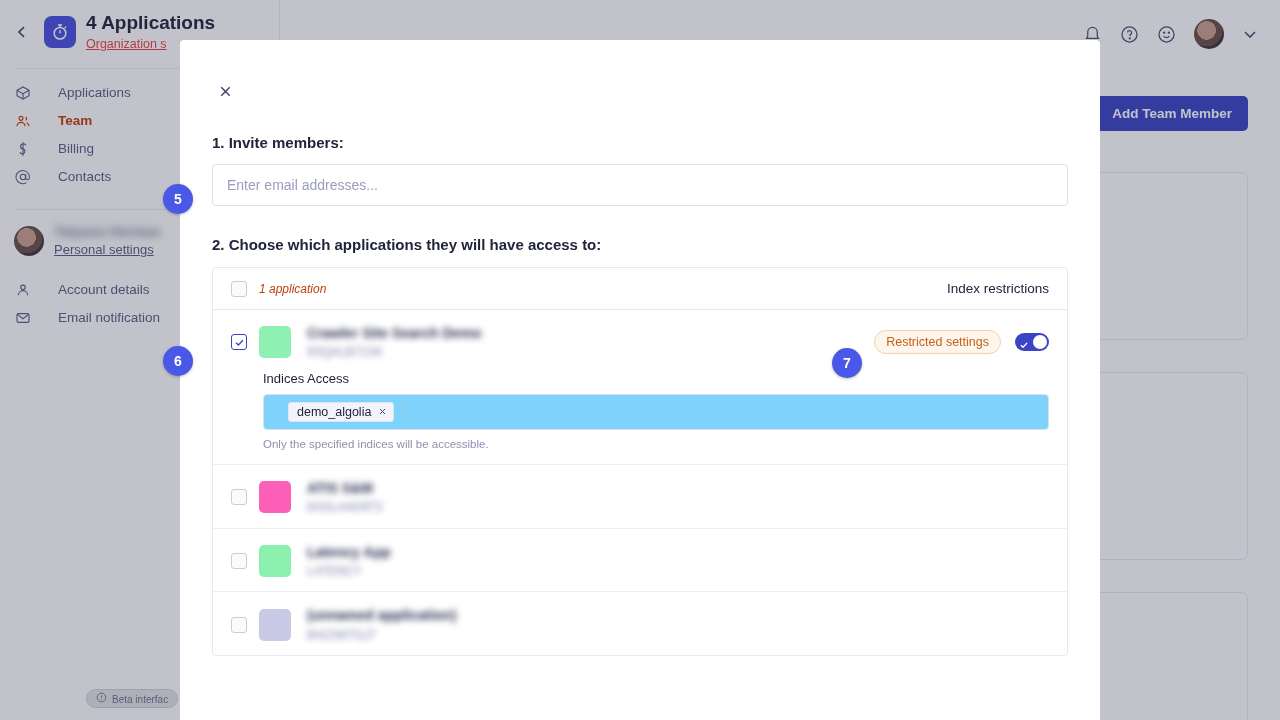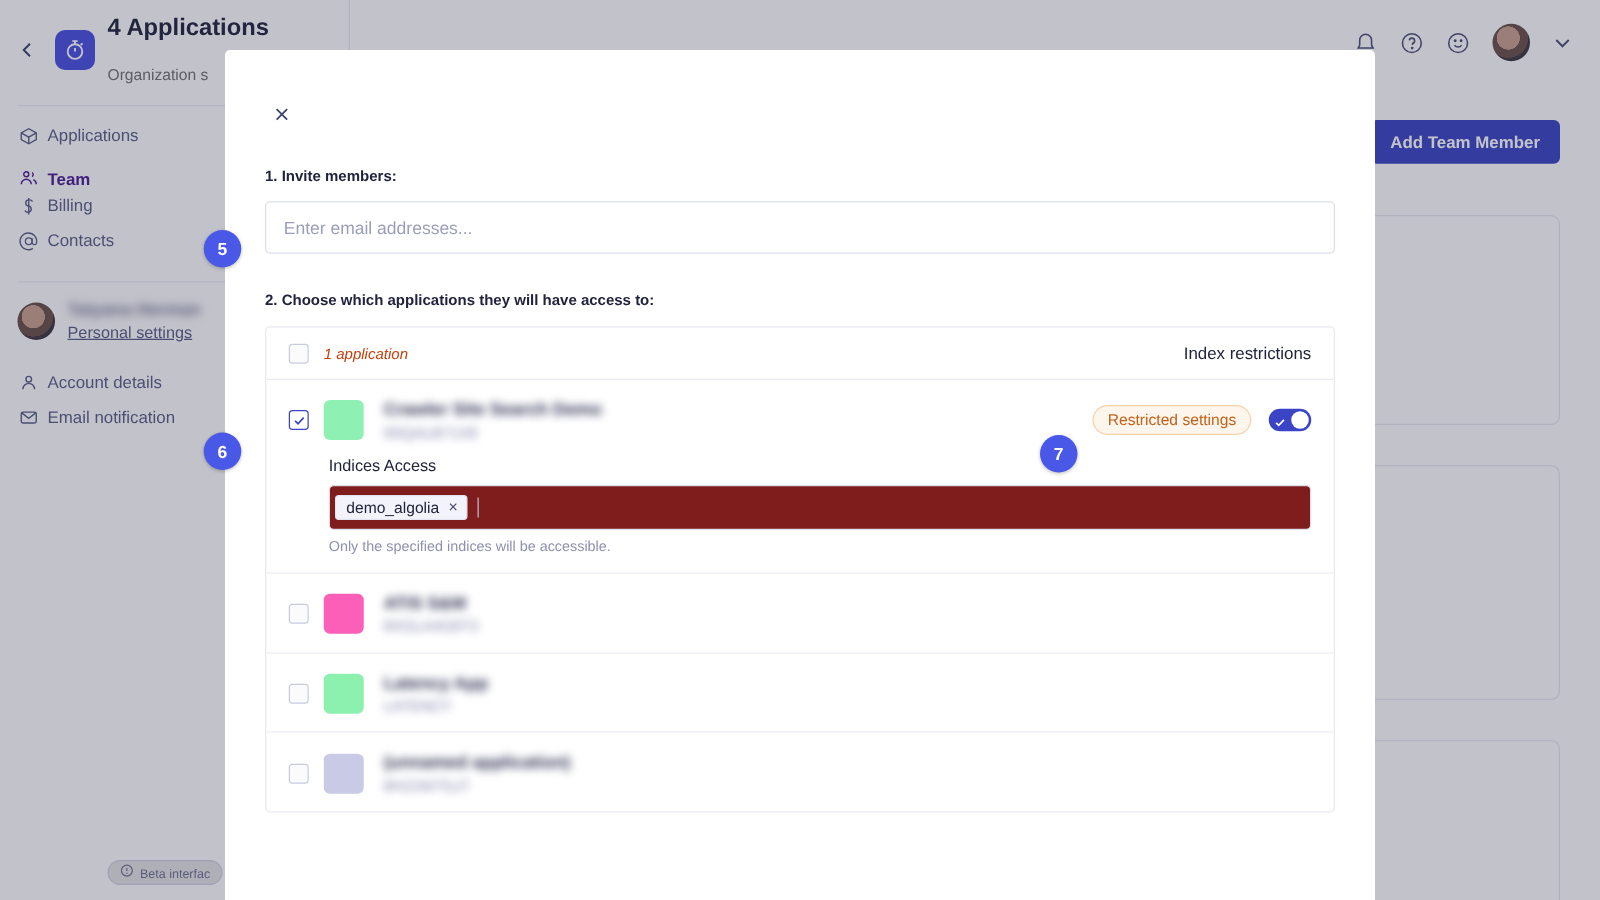--- a/index.html
+++ b/index.html
@@ -45,35 +45,36 @@
     border-radius: 8px;
     background: #4a50e2;
     display: flex; align-items: center; justify-content: center;
   }
   .org-text { line-height: 1.2; min-width: 0; }
   .org-title {
     font-size: 19px; font-weight: 700; color: #21243d;
     white-space: nowrap;
   }
   .org-sub {
-    font-size: 12.5px; color: #737373; margin-top: 18px;
+    font-size: 12.5px; color: #ef4444; margin-top: 2px;
     white-space: nowrap;
+    text-decoration: underline;
   }
   .side-sep {
     height: 1px; background: #ebecf4; margin: 2px 14px 10px 14px;
   }
   .nav { padding: 0 14px; }
   .nav-item {
-    display: flex; align-items: center; gap: 6px;
+    display: flex; align-items: center; gap: 26px;
     height: 28px; cursor: pointer;
     color: #5a5f87; font-size: 13.5px;
   }
   .nav-item .ico { width: 18px; height: 18px; flex: 0 0 18px;
     display:flex; align-items:center; justify-content:center; }
-  .nav-item.active { color: #4c1d95; font-weight: 700; align-items: flex-end; }
+  .nav-item.active { color: #c2410c; font-weight: 700; }
 
   .profile {
     display: flex; align-items: center; gap: 10px;
     padding: 0 14px; margin-top: 14px;
   }
   .avatar-sm {
     width: 30px; height: 30px; border-radius: 50%;
     background: radial-gradient(circle at 42% 38%, #c9a08e 0 36%, #6a5048 37% 62%, #3e3640 63% 100%);
     flex: 0 0 30px;
   }
@@ -138,21 +139,21 @@
   }
   .modal-title {
     font-size: 27px; font-weight: 700; color: #21243d; letter-spacing: -.2px;
   }
   .modal-close {
     width: 26px; height: 26px; margin-top: 6px;
     display: flex; align-items: center; justify-content: center;
     color: #3a416f; cursor: pointer; background: none; border: none;
   }
   .step-label {
-    font-size: 12px; font-weight: 700; color: #21243d;
+    font-size: 15px; font-weight: 700; color: #21243d;
     margin-top: 30px;
   }
   .email-input {
     margin-top: 13px; width: 100%; height: 42px;
     border: 1px solid #dcdeeb; border-radius: 4px;
     padding: 0 14px; font-size: 14px; color: #21243d;
     font-family: "Liberation Sans", sans-serif;
     outline: none; background: #fff;
   }
   .email-input::placeholder { color: #9a9eba; }
@@ -213,22 +214,22 @@
   .toggle .knob {
     position: absolute; right: 2px; width: 14px; height: 14px;
     border-radius: 50%; background: #fff;
   }
   .toggle .tick { position: absolute; left: 4px; top: 3px; color: #fff; }
 
   .indices-block { padding: 0 18px 14px 50px; border-bottom: 1px solid #eceef5; }
   .indices-label { font-size: 13px; color: #21243d; margin-top: -2px; }
   .indices-field {
     margin-top: 8px; border: 1px solid #dcdeeb; border-radius: 4px;
-    height: 36px; display: flex; align-items: center; padding: 0 4px;
-    background: #7f1d1d;
+    height: 36px; display: flex; align-items: center; padding: 0 24px;
+    background: #7dd3fc;
   }
   .tag {
     display: inline-flex; align-items: center; gap: 7px;
     background: #f3f4fb; border: 1px solid #e2e4f0; border-radius: 3px;
     font-size: 12.5px; color: #21243d; padding: 2px 6px 2px 8px;
   }
   .tag .x { cursor: pointer; color: #3a416f; font-size: 12px; }
   .caret { width: 1px; height: 16px; background: #b9bcd4; margin-left: 8px; }
   .indices-hint { font-size: 11.5px; color: #8d91b0; margin-top: 8px; }
 

